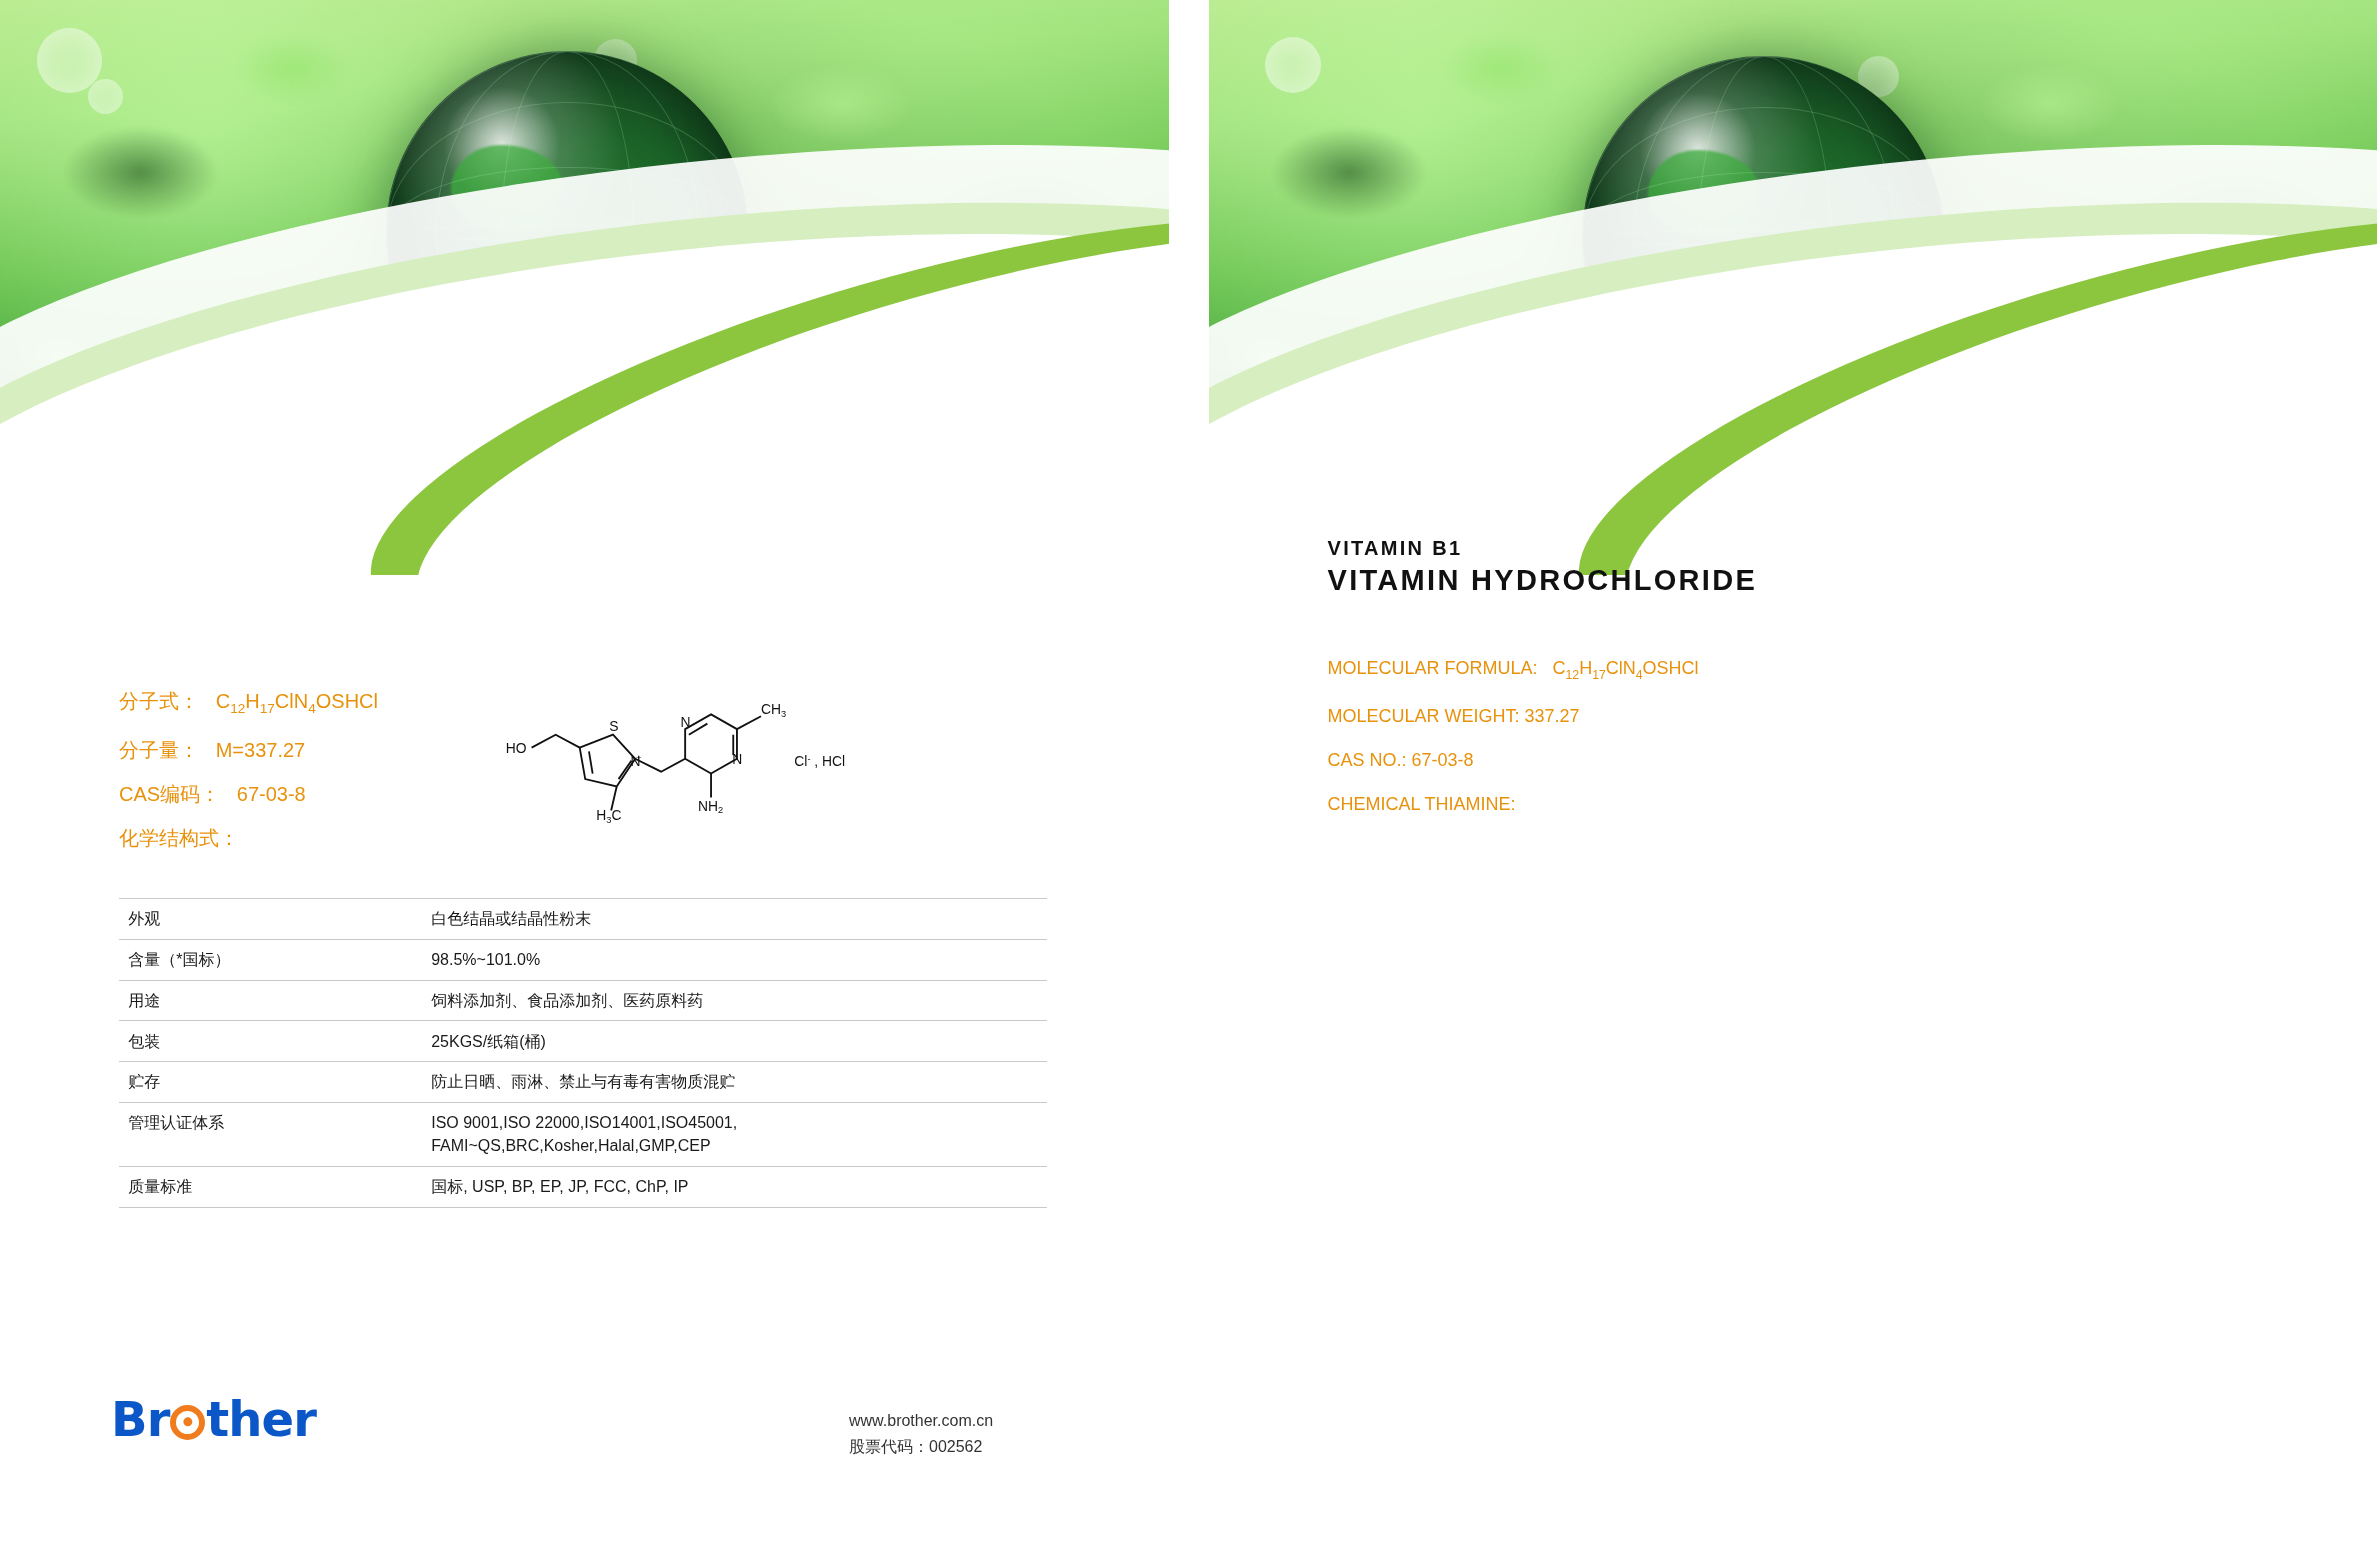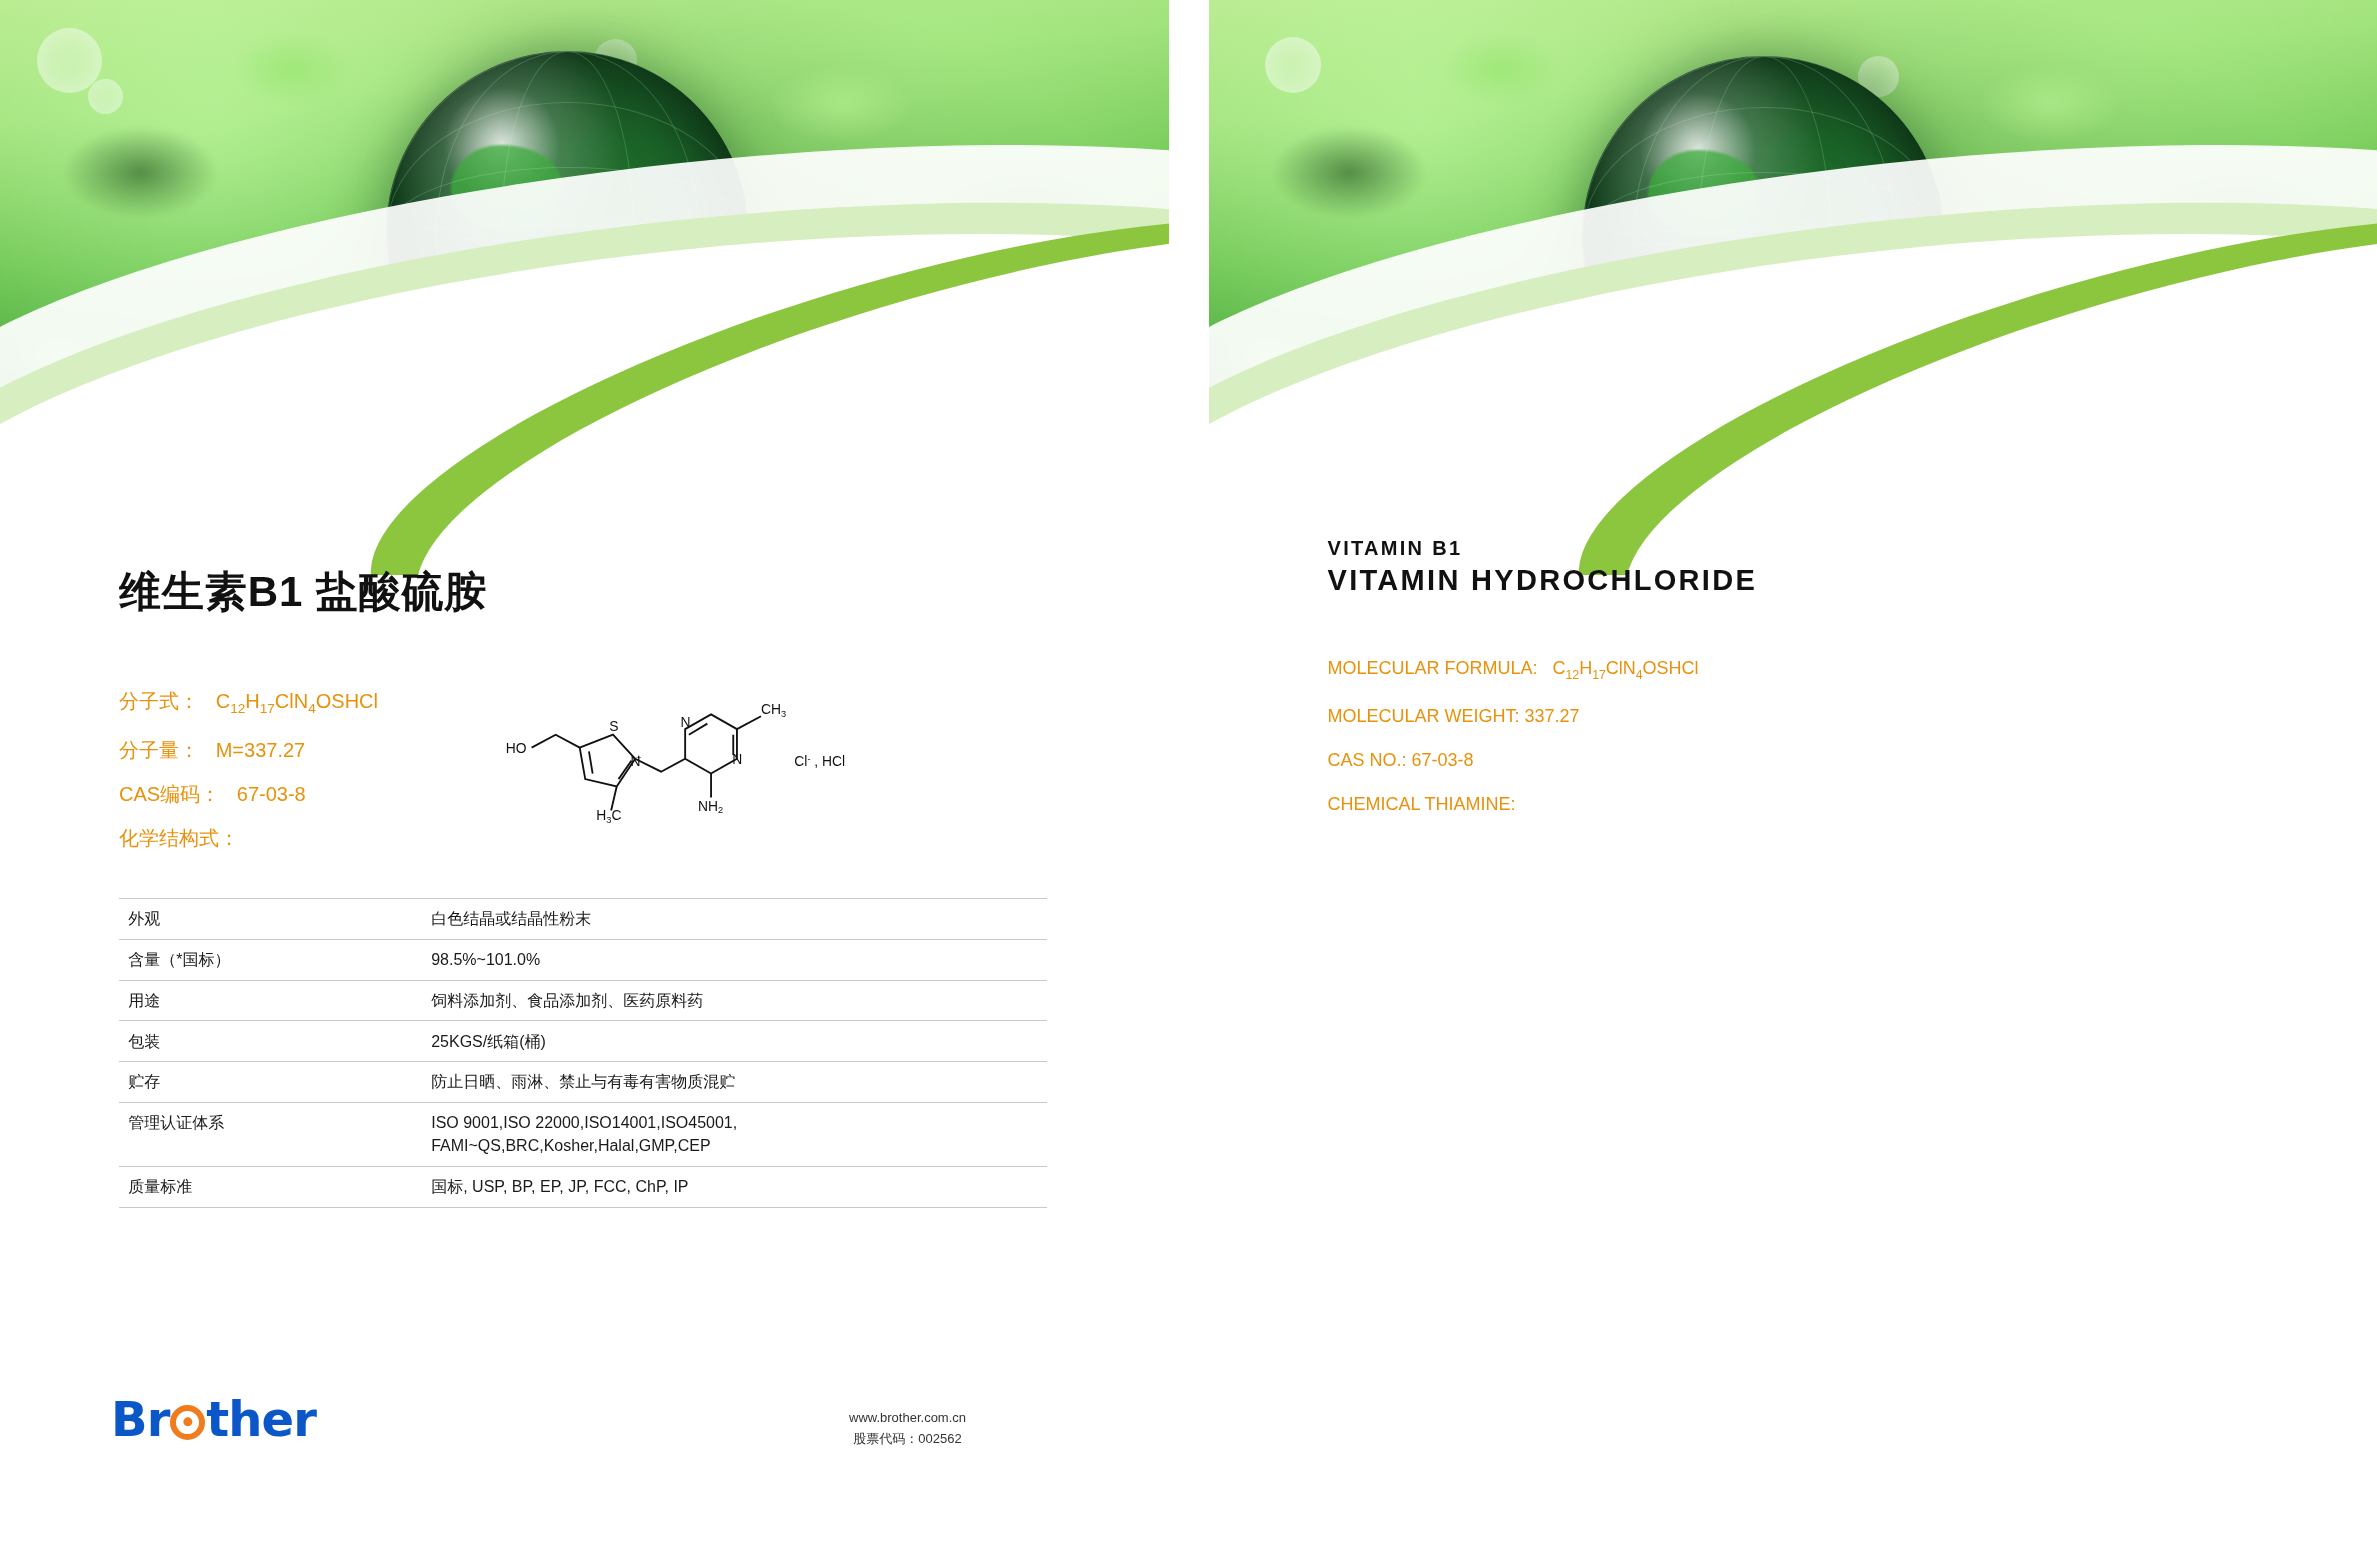--- a/index.html
+++ b/index.html
@@ -242,24 +242,24 @@
     width: 9.3px;
     height: 9.3px;
     background: #F07C1E;
     transform: translate(-50%,-50%);
     border-radius: 50%;
   }
   .logo-left { left: 111px; top: 1391px; }
 
   .footer-meta {
     position: absolute;
-    font-size: 13px;
+    font-size: 16px;
     color: #333;
     line-height: 1.6;
-    text-align: center;
+    text-align: left;
   }
   .footer-left { left: 849px; top: 1408px; }
 </style>
 </head>
 <body>
 
 <div class="sheet-wrap">
 
   <div class="page page-left">
 
@@ -286,21 +286,20 @@
 
       <div class="swoosh swoosh-white-1"></div>
       <div class="swoosh swoosh-green-light"></div>
       <div class="swoosh swoosh-white-2"></div>
       <div class="swoosh-accent"></div>
       <div class="swoosh-accent2"></div>
     </div>
 
     <div class="content">
 
-      <div class="title-cn">维生素B1 盐酸硫胺</div>
 
       <div class="props props-cn">
         <div class="prop-row">
           <span>分子式：</span>
           &nbsp; C<sub>12</sub>H<sub>17</sub>ClN<sub>4</sub>OSHCl
         </div>
         <div class="prop-row">
           <span>分子量：</span>
           &nbsp; <span>M=337.27</span>
         </div>

